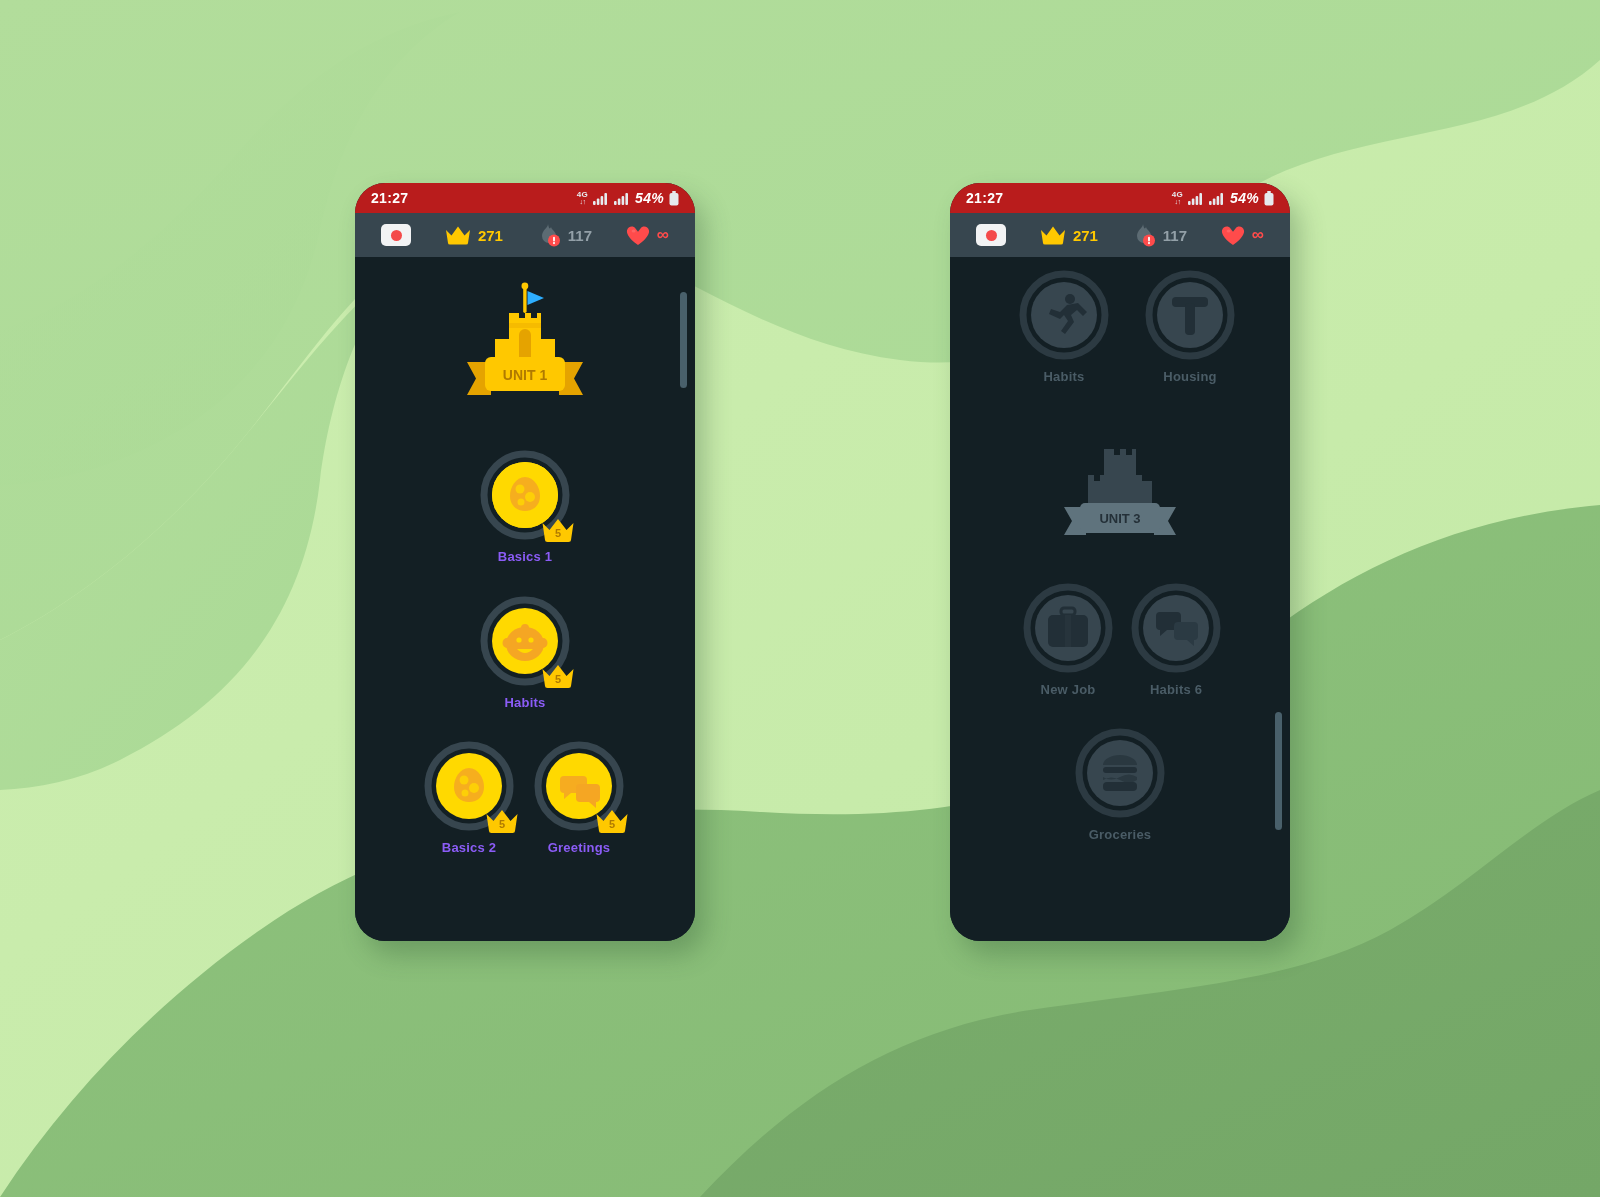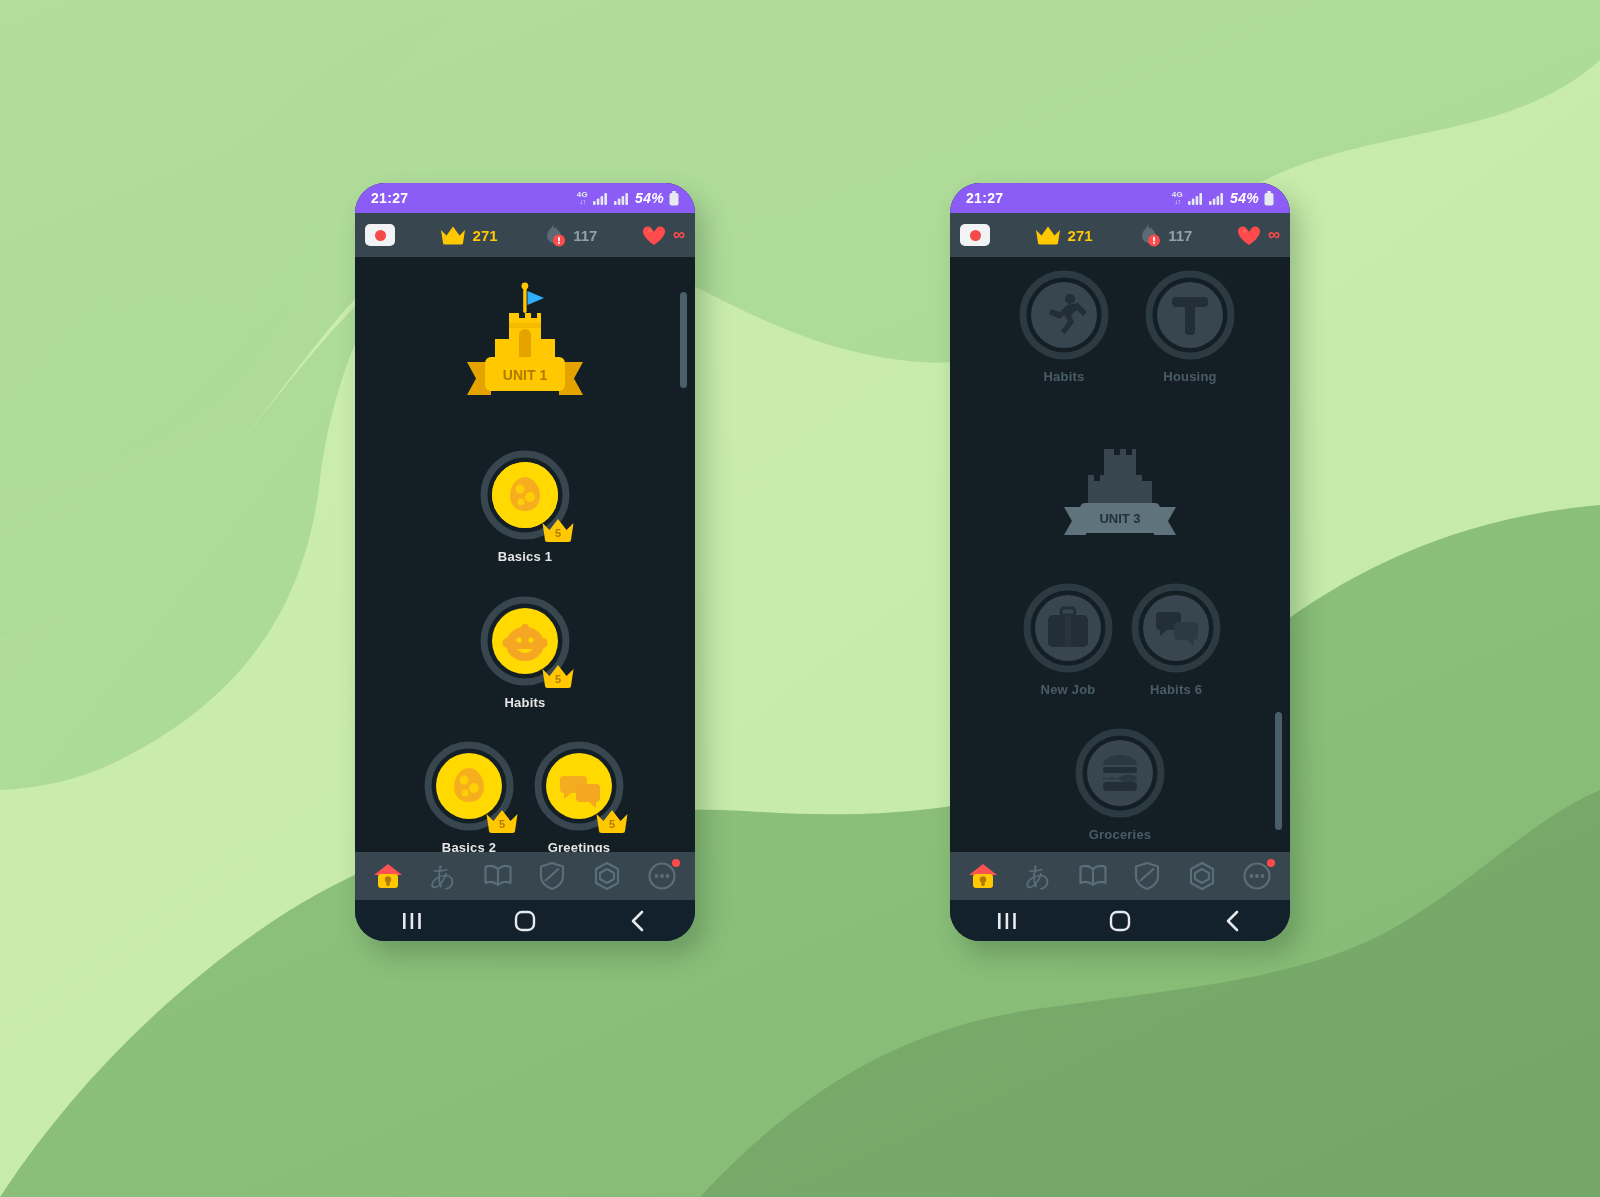--- a/index.html
+++ b/index.html
@@ -24,59 +24,59 @@
     border-radius: 30px;
     background: #12212b;
     box-shadow: 10px 14px 26px rgba(40,80,45,.30);
     overflow: hidden;
   }
   #phone-left  { left: 355px; top: 183px; }
   #phone-right { left: 950px; top: 183px; }
 
   .statusbar {
     height: 30px;
-    background: #8b5cf6;
+    background: #b91c1c;
     display: flex;
     align-items: center;
     padding: 0 16px;
     color: #ffffff;
     font-size: 14px;
     font-weight: bold;
     letter-spacing: .3px;
   }
   .sb-spacer { flex: 1; }
   .sb-right { display: flex; align-items: center; gap: 5px; }
   .sb-4g { font-size: 8px; font-weight: bold; line-height: 8px; color:#e6eaee;text-align:center; }
   .sb-4g small { display:block; font-size:7px; line-height:6px; letter-spacing:-.5px;}
   .sb-batt { font-size: 14px; font-weight: bold; font-style: italic; }
 
   .apphead {
     height: 44px;
     background: #37464f;
     display: flex;
     align-items: center;
-    padding: 0 10px;
+    padding: 0 26px;
     gap: 4px;
   }
   .head-item { display: flex; align-items: center; gap: 7px; }
   .flag {
     width: 30px; height: 22px; border-radius: 5px;
     background: #f2f3f4;
     display:flex; align-items:center; justify-content:center;
   }
   .flag-dot { width: 11px; height: 11px; border-radius: 50%; background: #f44a4a; }
   .head-val { font-size: 15px; font-weight: bold; }
   .val-gold { color: #ffc800; }
   .val-grey { color: #93a0a8; }
   .val-red  { color: #ff4b4b; font-size: 17px; }
   .h-gap { flex: 1; }
 
   .screen {
     position: relative;
-    height: 595px;
+    height: 684px;
     background: #131f24;
     overflow: hidden;
   }
   .scrollbar {
     position: absolute;
     right: 8px;
     width: 7px;
     border-radius: 4px;
     background: #49606b;
   }
@@ -88,21 +88,21 @@
   .node { position: absolute; width: 96px; text-align: center; }
   .node-ring {
     width: 92px; height: 92px;
     position: relative;
     margin: 0 auto;
   }
   .node-label {
     margin-top: 8px;
     font-size: 13px;
     font-weight: bold;
-    color: #e5e5e5;
+    color: #8b5cf6;
     letter-spacing: .2px;
   }
   .node-label.locked { color: #4a5c66; }
 
   
   .appnav {
     height: 48px;
     background: #37464f;
     display: flex;
     align-items: center;

